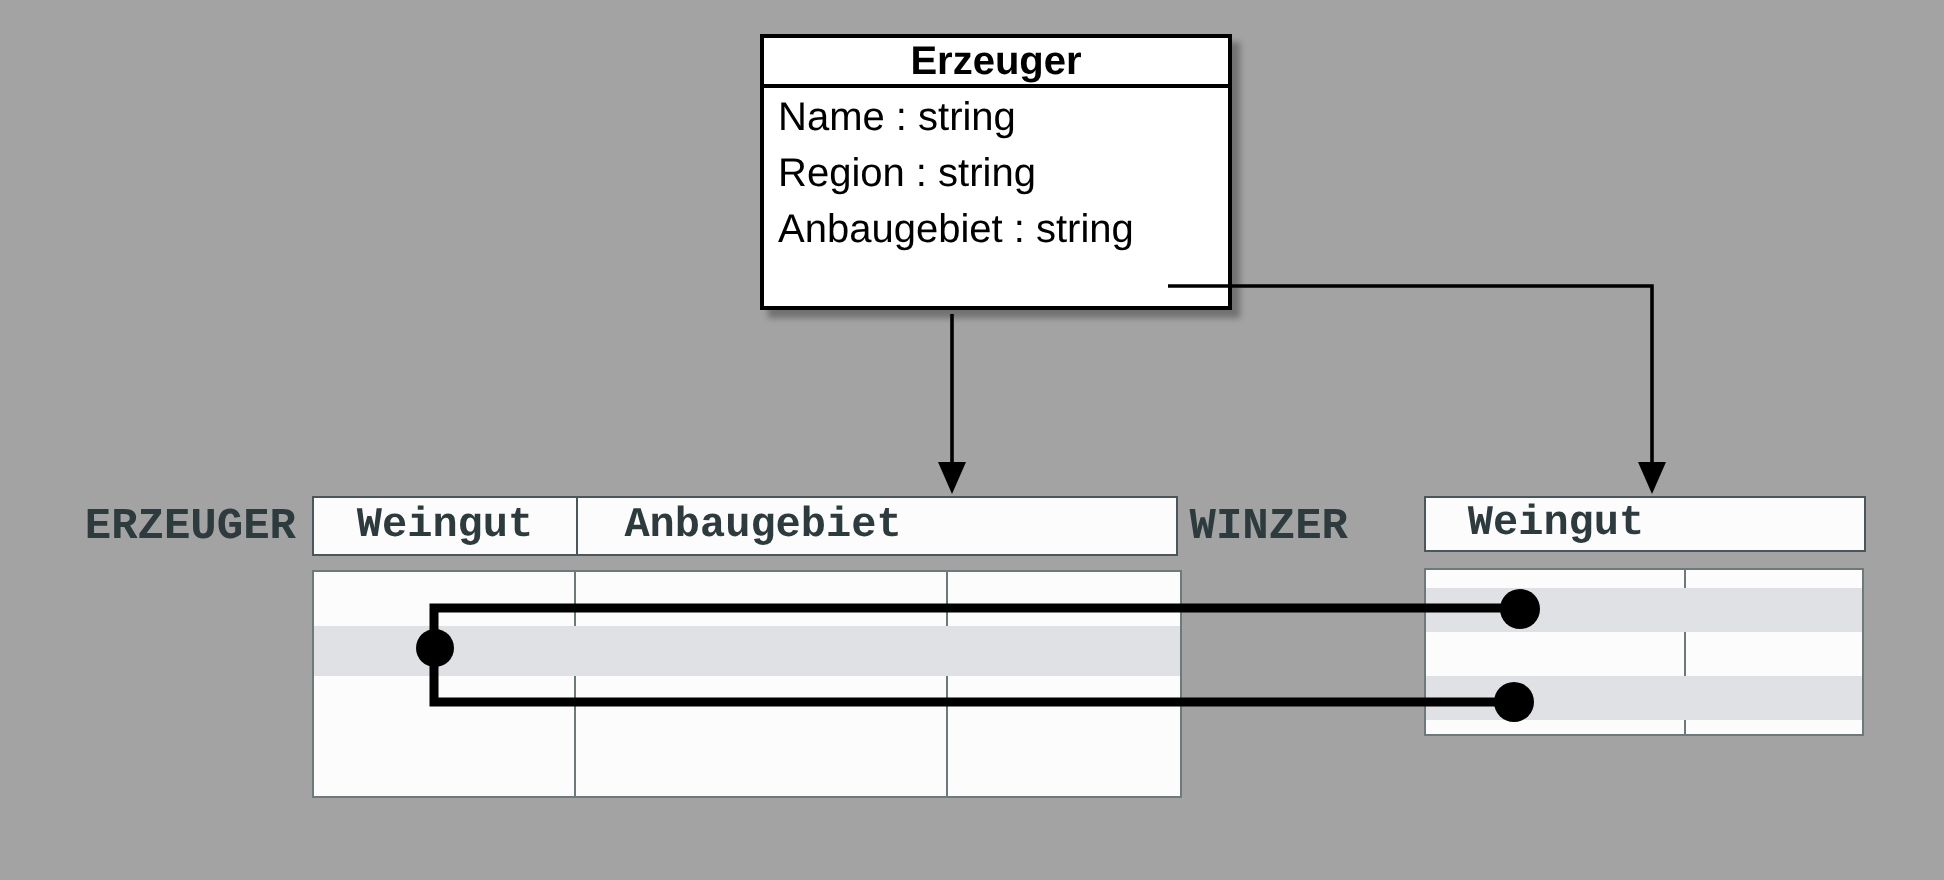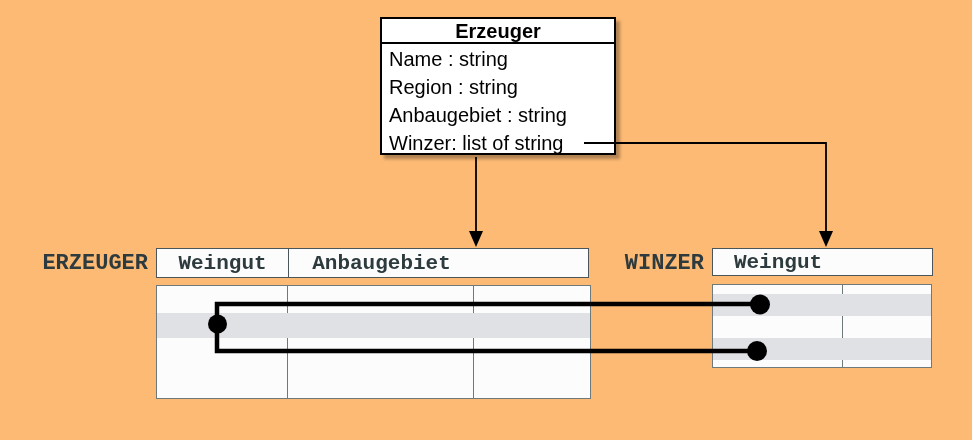--- a/index.html
+++ b/index.html
@@ -7,21 +7,21 @@
     padding: 0;
     width: 972px;
     height: 440px;
     overflow: hidden;
     background: #F8F8F9;
   }
   .canvas {
     position: relative;
     width: 972px;
     height: 440px;
-    background: #fdba74;
+    background: #a3a3a3;
     font-family: "Liberation Sans", sans-serif;
   }
 
   
   .class-box {
     position: absolute;
     left: 380px;
     top: 17px;
     width: 236px;
     height: 138px;
@@ -60,21 +60,21 @@
     line-height: 26px;
     font-family: "Liberation Mono", "DejaVu Sans Mono", monospace;
     font-weight: bold;
     font-size: 22px;
     color: #2E3B3E;
     text-align: right;
     white-space: nowrap;
     z-index: 2;
   }
   #lbl-erzeuger { left: 36px;  width: 112px; }
-  #lbl-winzer   { left: 586px; width: 118px; }
+  #lbl-winzer   { left: 556px; width: 118px; }
 
   
   .hdr {
     position: absolute;
     top: 248px;
     display: flex;
     background: #FCFCFD;
     border: 1.5px solid #4A565A;
     box-sizing: border-box;
     z-index: 2;
@@ -134,21 +134,20 @@
 <body>
 
 <div class="canvas">
 
   <div class="class-box">
     <div class="class-title">Erzeuger</div>
     <div class="class-attrs">
       <div class="attr">Name : string</div>
       <div class="attr">Region : string</div>
       <div class="attr">Anbaugebiet : string</div>
-      <div class="attr">Winzer: list of string</div>
     </div>
   </div>
 
   <div class="tbl-label" id="lbl-erzeuger">ERZEUGER</div>
   <div class="hdr" id="hdr-erzeuger">
     <div class="hcell" style="width:131px">Weingut</div>
     <div class="hcell" style="width:186px">Anbaugebiet</div>
   </div>
   <div class="bodytbl" id="body-erzeuger">
     <div class="vdiv" style="left:130px"></div>

